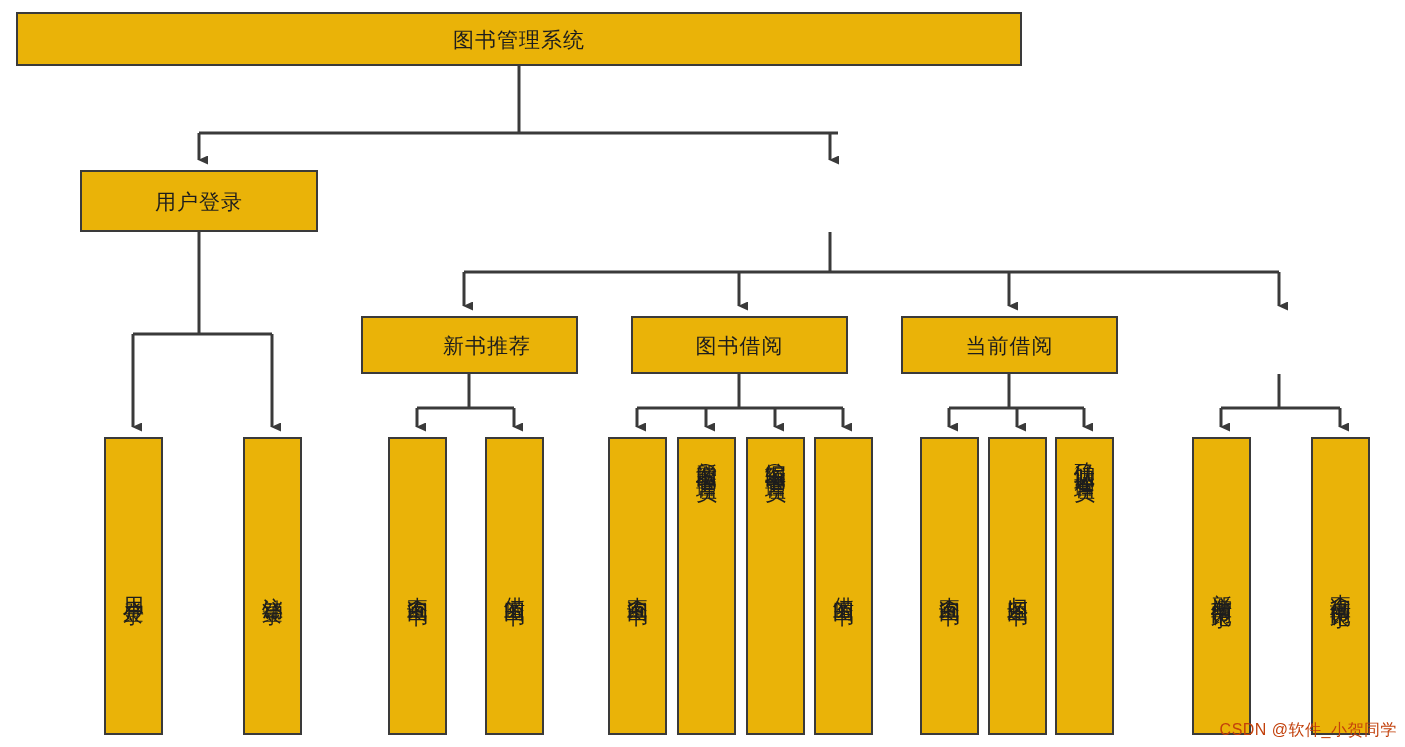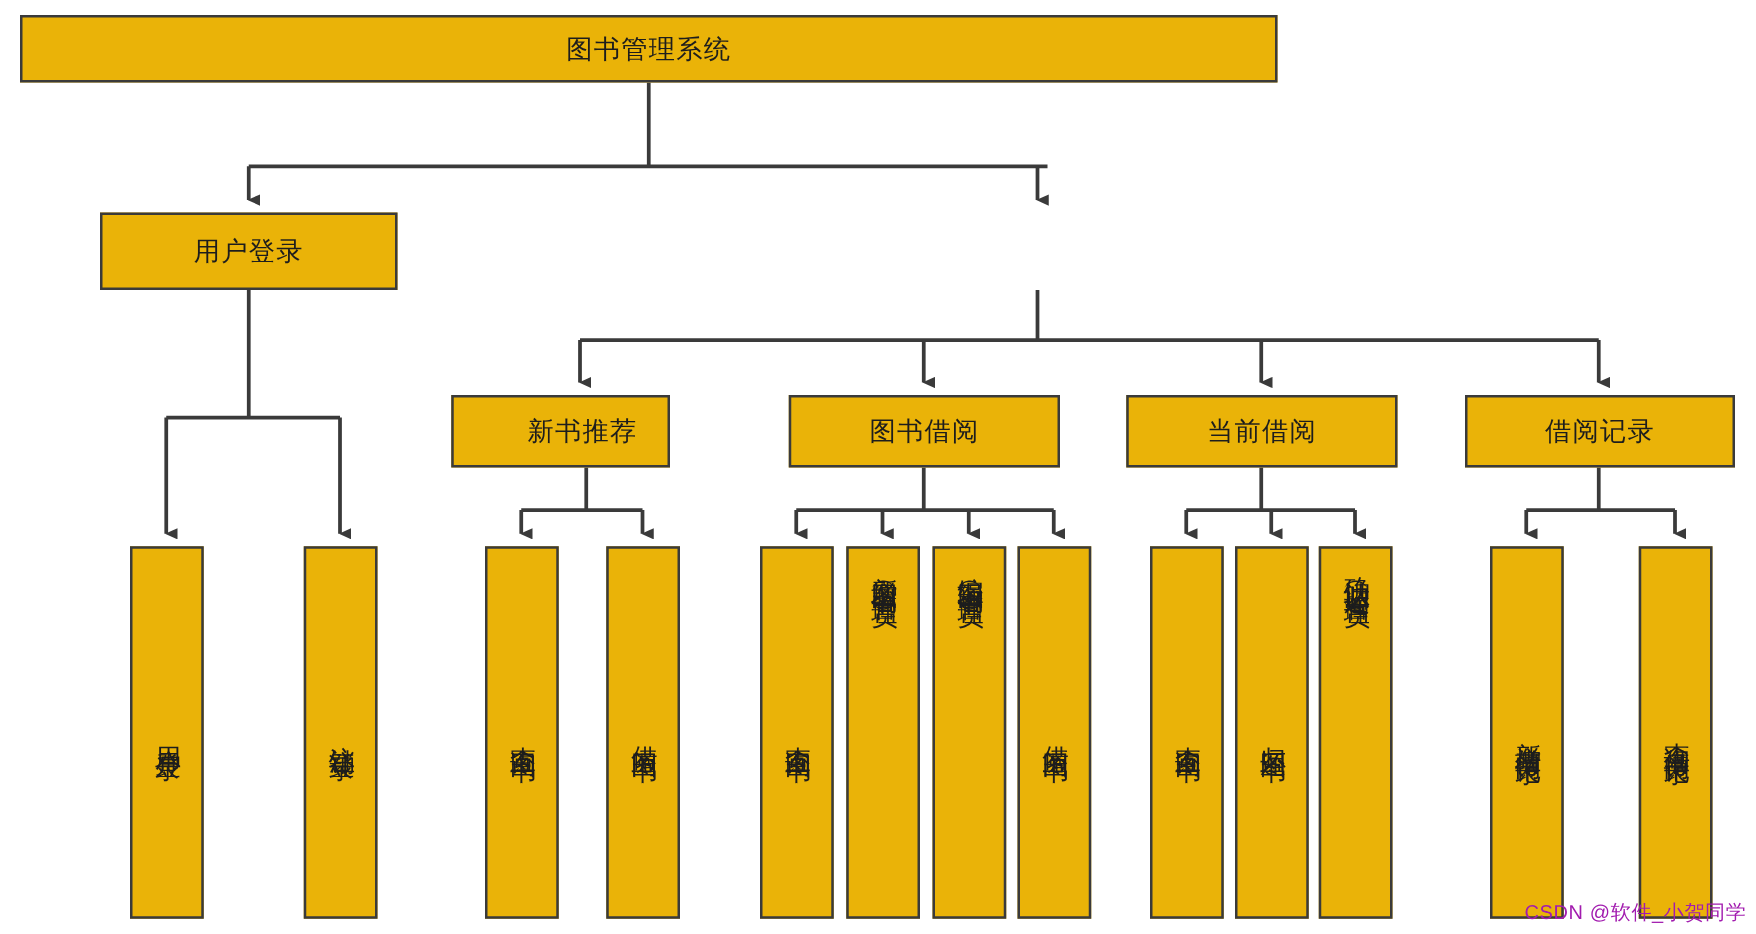--- a/index.html
+++ b/index.html
@@ -59,21 +59,21 @@
     left: 0; top: 0;
     width: 1405px;
     height: 747px;
     pointer-events: none;
   }
   .watermark {
     position: absolute;
     right: 8px;
     bottom: 6px;
     font-size: 16px;
-    color: #a21caf;
+    color: #c2410c;
     white-space: nowrap;
     letter-spacing: 0.5px;
   }
 </style>
 </head>
 <body>
 
 <div id="diagram-root">
 
   <svg class="links" viewBox="0 0 1405 747" width="1405" height="747">
@@ -128,31 +128,28 @@
   </svg>
 
   <div class="node-box" style="left: 16px; top: 12px; width: 1006px; height: 54px;">
     <span class="node-label-h">图书管理系统</span>
   </div>
 
   <div class="node-box" style="left: 80px; top: 170px; width: 238px; height: 62px;">
     <span class="node-label-h">用户登录</span>
   </div>
 
-  <div class="node-box" style="left: 361px; top: 316px; width: 175px; height: 58px; padding-left: 35px;">
+  <div class="node-box" style="left: 361px; top: 316px; width: 217px; height: 58px; padding-left: 35px;">
     <span class="node-label-h">新书推荐</span>
   </div>
   <div class="node-box" style="left: 631px; top: 316px; width: 217px; height: 58px;">
     <span class="node-label-h">图书借阅</span>
   </div>
   <div class="node-box" style="left: 901px; top: 316px; width: 217px; height: 58px;">
     <span class="node-label-h">当前借阅</span>
-  </div>
-  <div class="node-box" style="left: 1172px; top: 316px; width: 216px; height: 58px;">
-    <span class="node-label-h">借阅记录</span>
   </div>
 
   <div class="node-box vertical centered" style="left: 104px; top: 437px; width: 59px; height: 298px;">
     <span class="node-label-v">用户登录</span>
   </div>
   <div class="node-box vertical centered" style="left: 243px; top: 437px; width: 59px; height: 298px;">
     <span class="node-label-v">注销登录</span>
   </div>
   <div class="node-box vertical centered" style="left: 388px; top: 437px; width: 59px; height: 298px;">
     <span class="node-label-v">查询图书</span>

